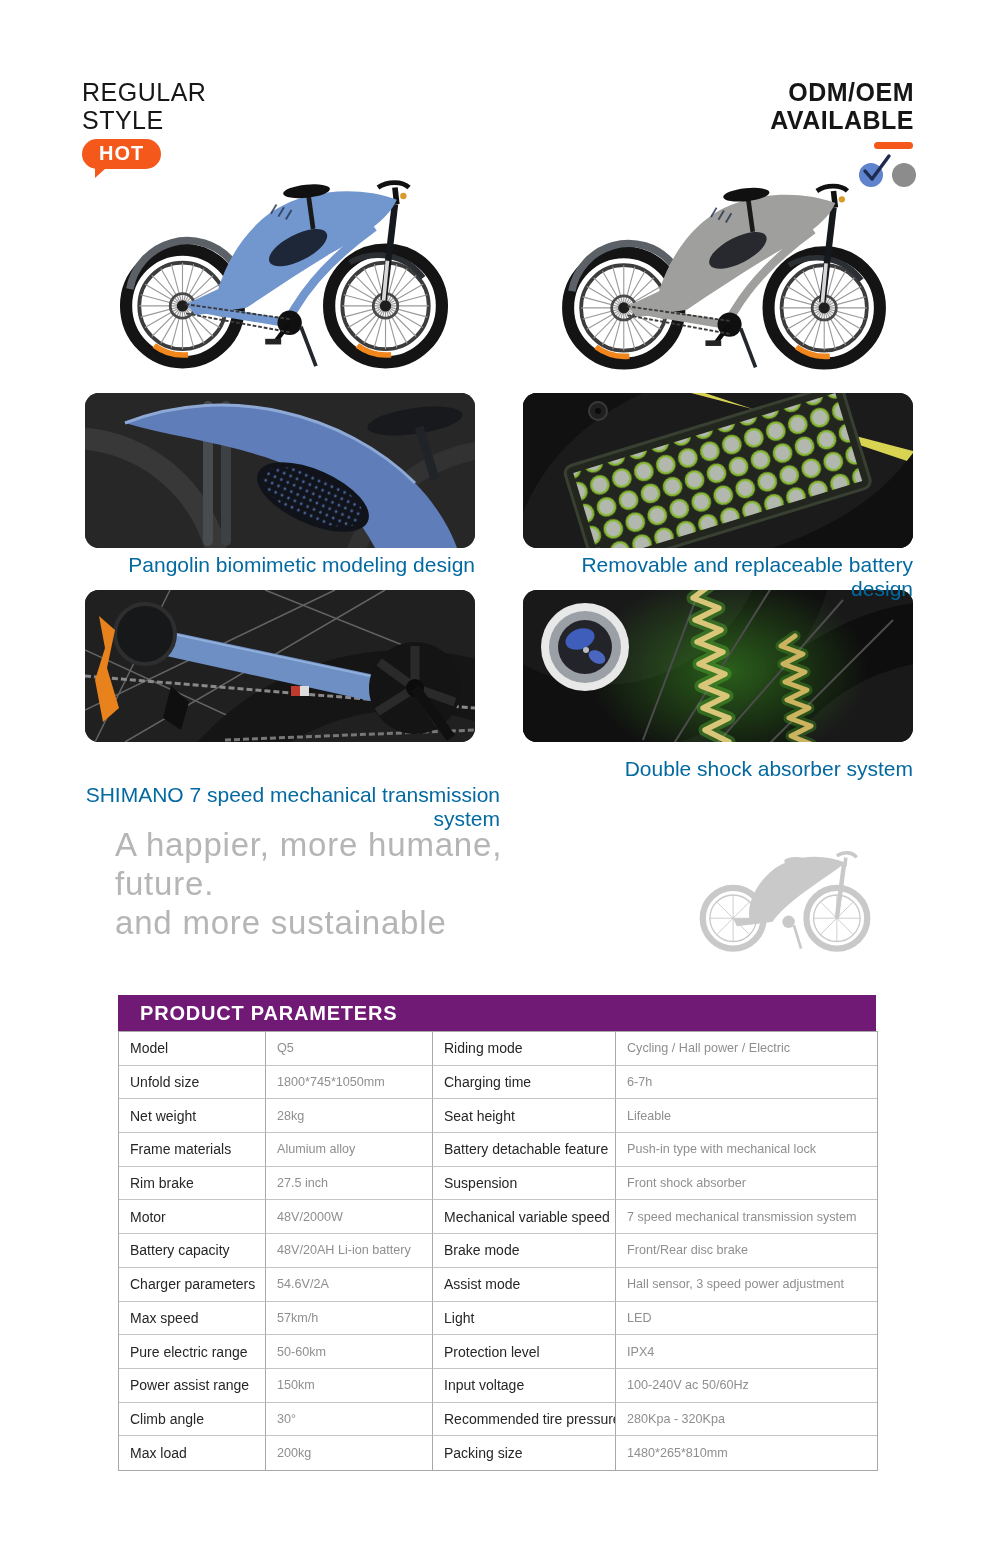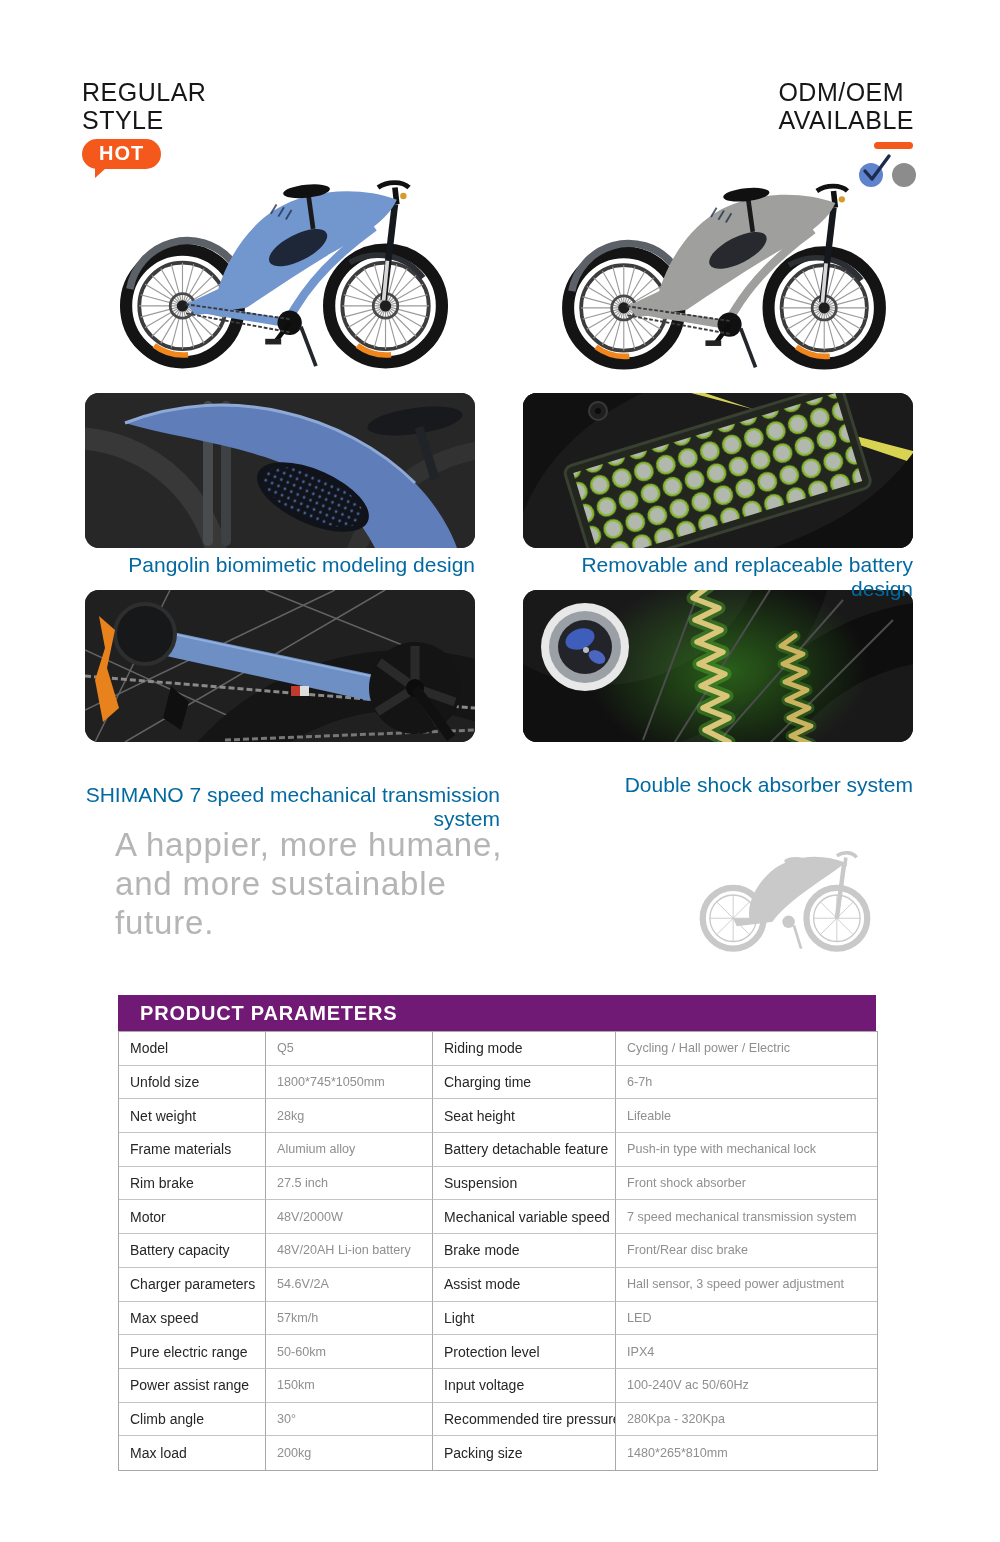--- a/index.html
+++ b/index.html
@@ -3,22 +3,22 @@
 <meta charset="utf-8">
 <style>
   html,body{margin:0;padding:0;}
   body{
     width:1000px;height:1542px;position:relative;background:#ffffff;
     font-family:"Liberation Sans", sans-serif;color:#111;overflow:hidden;
   }
   
   .hdr-left{position:absolute;left:82px;top:78px;font-size:25px;font-weight:normal;
     line-height:1.12;letter-spacing:.5px;color:#161616;}
-  .hdr-right{position:absolute;right:86px;top:78px;font-size:25px;font-weight:normal;
-    line-height:1.12;letter-spacing:.5px;color:#161616;}
+  .hdr-right{position:absolute;right:86px;top:78px;font-size:25px;font-weight:bold;
+    line-height:1.12;letter-spacing:.5px;color:#161616;text-align:right;}
   .hot{position:absolute;left:82px;top:139px;background:var(--hot,#F4591B);color:#fff;
     font-weight:bold;font-size:20px;letter-spacing:1px;padding:3px 17px 4px;
     border-radius:15px;}
   .hot::after{content:"";position:absolute;left:13px;bottom:-9px;width:0;height:0;
     border-top:10px solid var(--hot,#F4591B);border-right:11px solid transparent;}
   .accent-bar{position:absolute;right:87px;top:142px;width:39px;height:7px;border-radius:4px;}
   .swatches{position:absolute;right:84px;top:163px;display:flex;gap:9px;}
   .swatch{width:24px;height:24px;border-radius:50%;}
   .check-overlay{position:absolute;right:108px;top:152px;width:34px;height:34px;}
   
@@ -29,21 +29,21 @@
   .card{position:absolute;border-radius:14px;overflow:hidden;background:#242424;}
   .card svg{display:block;width:100%;height:100%;}
   .card1{left:85px;top:393px;width:390px;height:155px;}
   .card2{left:523px;top:393px;width:390px;height:155px;}
   .card3{left:85px;top:590px;width:390px;height:152px;}
   .card4{left:523px;top:590px;width:390px;height:152px;}
   .caption{position:absolute;text-align:right;font-size:21px;color:#0369a1;}
   .cap1{left:85px;top:553px;width:390px;}
   .cap2{left:523px;top:553px;width:390px;}
   .cap3{left:60px;top:755px;width:440px;margin-top:28px;}
-  .cap4{left:523px;top:757px;width:390px;margin-top:16px;}
+  .cap4{left:523px;top:757px;width:390px;}
   
   .tagline{position:absolute;left:115px;top:826px;font-size:33px;line-height:1.18;
     font-weight:300;letter-spacing:.8px;color:#b5b5b5;}
   .tag-bike{position:absolute;left:694px;top:836px;width:182px;height:118px;}
   .tag-bike svg{width:100%;height:100%;}
   
   .param-bar{position:absolute;left:118px;top:995px;width:758px;height:36px;background:#701a75;
     color:#fff;font-weight:bold;font-size:20px;letter-spacing:.8px;line-height:36px;
     padding-left:22px;box-sizing:border-box;}
   .ptable{position:absolute;left:118px;top:1031px;width:758px;display:grid;
@@ -243,22 +243,22 @@
   </svg>
 </div>
 
 <div class="caption cap1">Pangolin biomimetic modeling design</div>
 <div class="caption cap2">Removable and replaceable battery design</div>
 <div class="caption cap3">SHIMANO 7 speed mechanical transmission system</div>
 <div class="caption cap4">Double shock absorber system</div>
 
 <div class="tagline">
   <div>A happier, more humane,</div>
+  <div>future.</div>
   <div>and more sustainable</div>
-  <div>future.</div>
 </div>
 <div class="tag-bike">
   <svg viewBox="0 0 200 132" color="#C9C9C9">
     <circle cx="42" cy="92" r="34" fill="none" stroke="currentColor" stroke-width="7"></circle>
     <circle cx="42" cy="92" r="26" fill="none" stroke="currentColor" stroke-width="1.5"></circle>
     <circle cx="158" cy="92" r="34" fill="none" stroke="currentColor" stroke-width="7"></circle>
     <circle cx="158" cy="92" r="26" fill="none" stroke="currentColor" stroke-width="1.5"></circle>
     <g stroke="currentColor" stroke-width="1">
       <line x1="42" y1="66" x2="42" y2="118"></line>
         <line x1="16" y1="92" x2="68" y2="92"></line>

